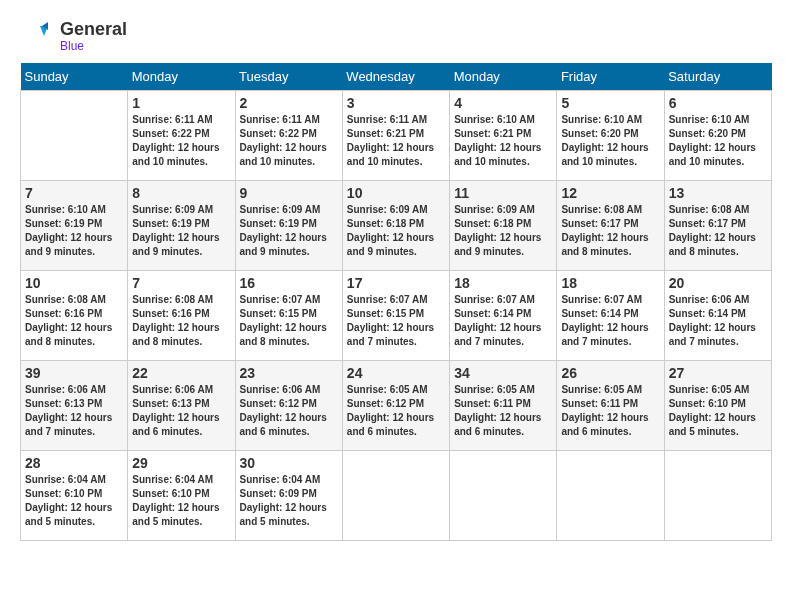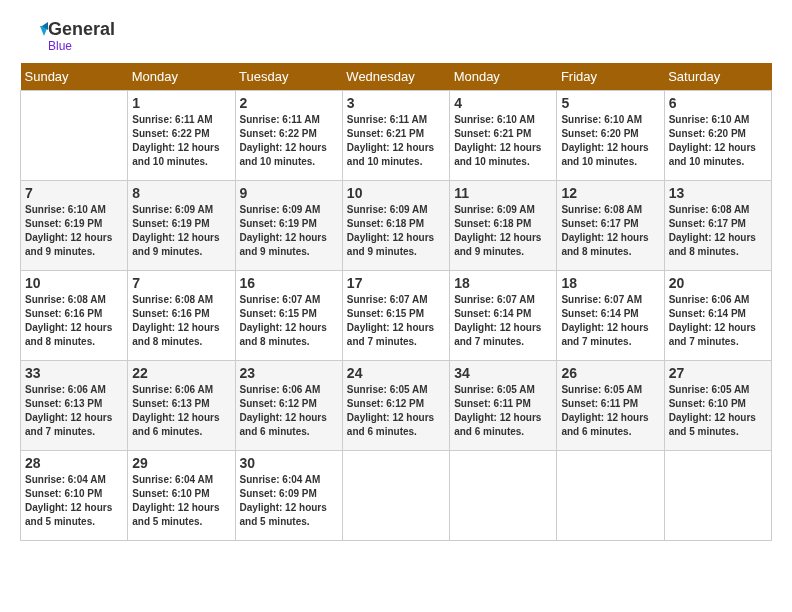--- a/index.html
+++ b/index.html
@@ -31,21 +31,21 @@
     .location {
       font-size: 14px;
       color: #555;
     }
     table {
       width: 100%;
       border-collapse: collapse;
       font-size: 11px;
     }
     thead th {
-      background-color: #a16207;
+      background-color: #0369a1;
       color: #fff;
       padding: 6px 4px;
       text-align: left;
       font-size: 13px;
       font-weight: normal;
     }
     tbody td {
       border: 1px solid #ccc;
       vertical-align: top;
       padding: 4px;
@@ -79,21 +79,21 @@
 </head>
 <body>
 
 <div class="header">
   <div class="logo">
   <div style="display:flex;align-items:center;">
     <svg width="28" height="28" viewBox="0 0 28 28">
       <polygon points="20,4 28,4 24,14" fill="#1a9cd8"></polygon>
       <polygon points="22,4 28,0 28,8" fill="#0a6fa0"></polygon>
     </svg>
-    <div style="margin-left:0;">
+    <div style="margin-left:12px;">
       <div style="font-size:18px;font-weight:bold;color:#333;line-height:1.1;">General</div>
       <div style="font-size:12px;font-weight:normal;color:#6d28d9;line-height:1.1;">Blue</div>
     </div>
   </div>
 </div>
   <div class="title-area">
     <div class="month-title"></div>
     <div class="location"></div>
   </div>
 </div>
@@ -193,21 +193,21 @@
           <span class="day-number">18</span>
           <div class="day-info">Sunrise: 6:07 AM<br>Sunset: 6:14 PM<br>Daylight: 12 hours<br>and 7 minutes.</div>
         </td>
         <td>
           <span class="day-number">20</span>
           <div class="day-info">Sunrise: 6:06 AM<br>Sunset: 6:14 PM<br>Daylight: 12 hours<br>and 7 minutes.</div>
         </td>
       </tr>
       <tr>
         <td>
-          <span class="day-number">33</span>
+          <span class="day-number">39</span>
           <div class="day-info">Sunrise: 6:06 AM<br>Sunset: 6:13 PM<br>Daylight: 12 hours<br>and 7 minutes.</div>
         </td>
         <td>
           <span class="day-number">22</span>
           <div class="day-info">Sunrise: 6:06 AM<br>Sunset: 6:13 PM<br>Daylight: 12 hours<br>and 6 minutes.</div>
         </td>
         <td>
           <span class="day-number">23</span>
           <div class="day-info">Sunrise: 6:06 AM<br>Sunset: 6:12 PM<br>Daylight: 12 hours<br>and 6 minutes.</div>
         </td>

